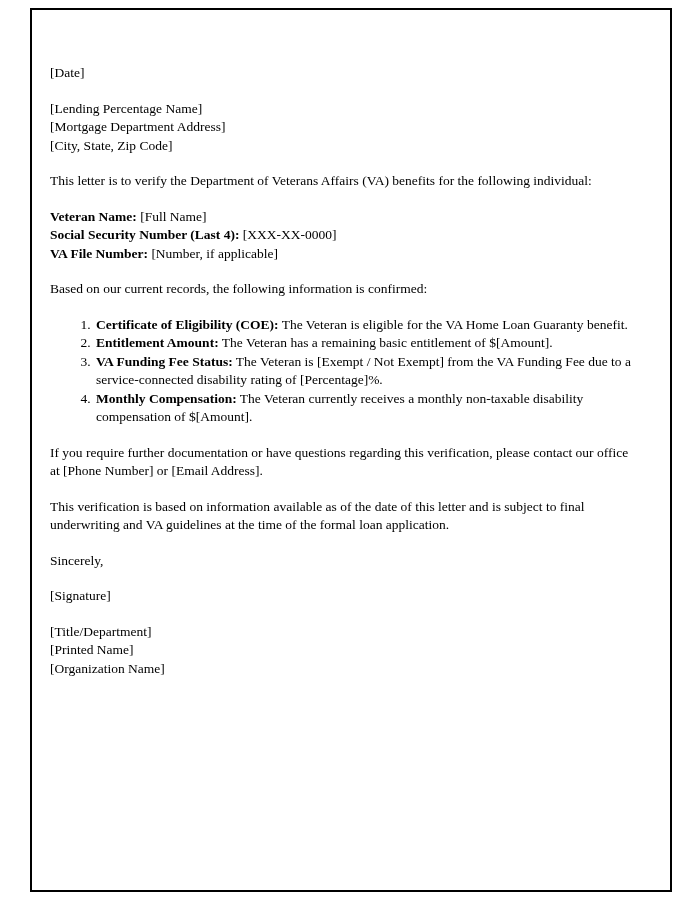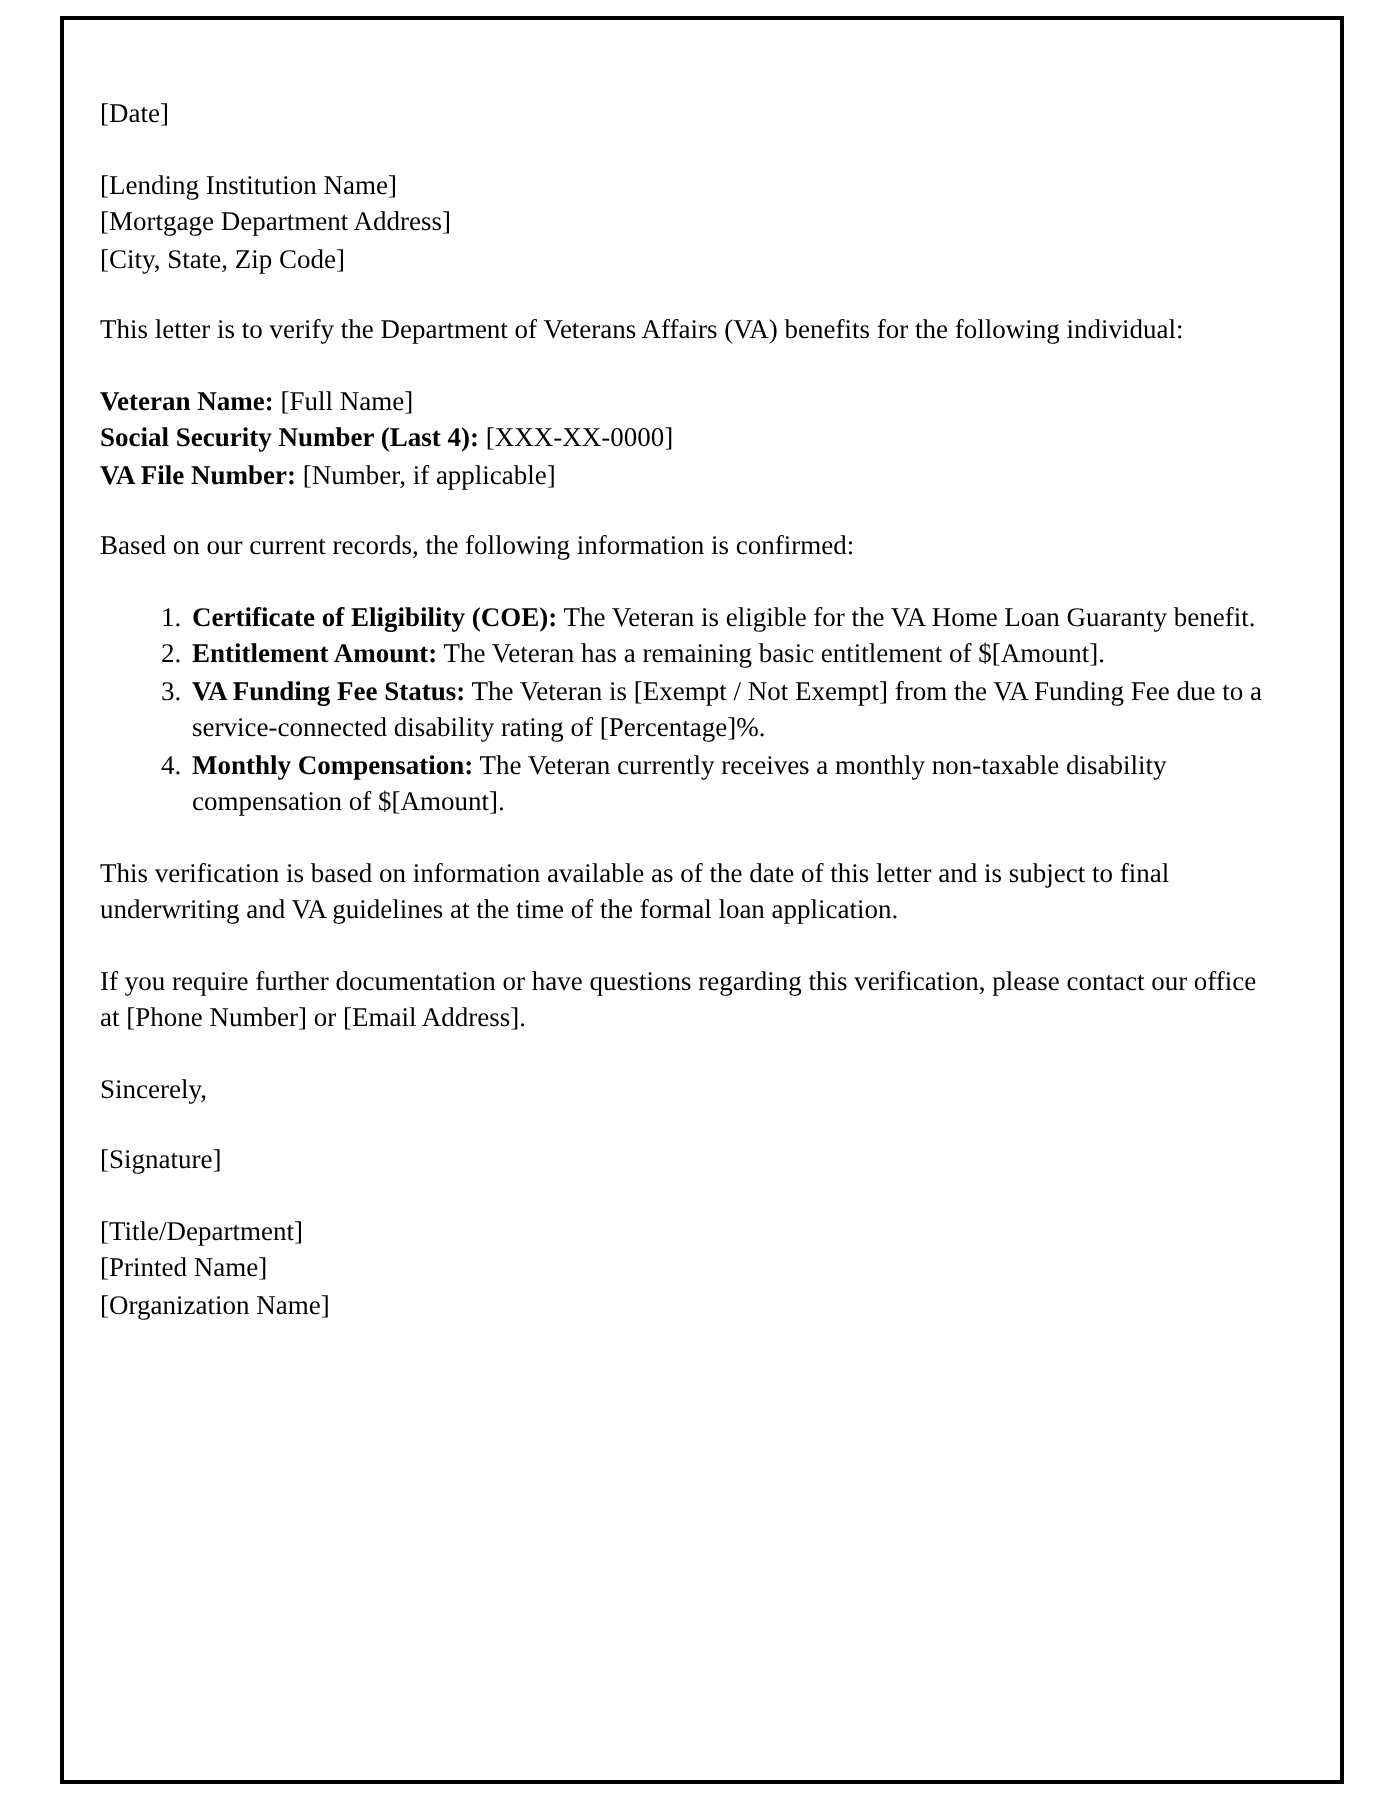--- a/index.html
+++ b/index.html
@@ -15,21 +15,21 @@
       overflow: hidden;
     }
     .frame {
       position: absolute;
       left: 30px;
       top: 8px;
       width: 642px;
       height: 884px;
       box-sizing: border-box;
       border: 2px solid #000000;
-      padding: 38px 30px 0 18px;
+      padding: 54px 30px 0 18px;
       font-family: "Liberation Serif", serif;
       font-size: 13.5px;
       line-height: 18.5px;
       color: #000000;
     }
     p {
       margin: 0 0 17px 0;
     }
     .block {
       margin: 0 0 17px 0;
@@ -54,21 +54,21 @@
   </style>
 </head>
 <body>
 
 <div class="canvas">
   <div class="frame">
 
     <p>[Date]</p>
 
     <div class="block">
-      <div>[Lending Institution Name]</div>
+      <div>[Lending Percentage Name]</div>
       <div>[Mortgage Department Address]</div>
       <div>[City, State, Zip Code]</div>
     </div>
 
 
 
     <p>This letter is to verify the Department of Veterans Affairs (VA) benefits for the following individual:</p>
 
     <div class="block">
       <div><strong>Veteran Name:</strong><span> [Full Name]</span></div>
@@ -78,23 +78,23 @@
 
     <p>Based on our current records, the following information is confirmed:</p>
 
     <ol class="benefits">
       <li><strong>Certificate of Eligibility (COE):</strong><span> The Veteran is eligible for the VA Home Loan Guaranty benefit.</span></li>
       <li><strong>Entitlement Amount:</strong><span> The Veteran has a remaining basic entitlement of $[Amount].</span></li>
       <li><strong>VA Funding Fee Status:</strong><span> The Veteran is [Exempt / Not Exempt] from the VA Funding Fee due to a service-connected disability rating of [Percentage]%.</span></li>
       <li><strong>Monthly Compensation:</strong><span> The Veteran currently receives a monthly non-taxable disability compensation of $[Amount].</span></li>
     </ol>
 
+    <p>If you require further documentation or have questions regarding this verification, please contact our office at [Phone Number] or [Email Address].</p>
+
     <p>This verification is based on information available as of the date of this letter and is subject to final underwriting and VA guidelines at the time of the formal loan application.</p>
-
-    <p>If you require further documentation or have questions regarding this verification, please contact our office at [Phone Number] or [Email Address].</p>
 
     <p>Sincerely,</p>
 
     <p>[Signature]</p>
 
     <div class="block">
       <div>[Title/Department]</div>
       <div>[Printed Name]</div>
       <div>[Organization Name]</div>
     </div>

